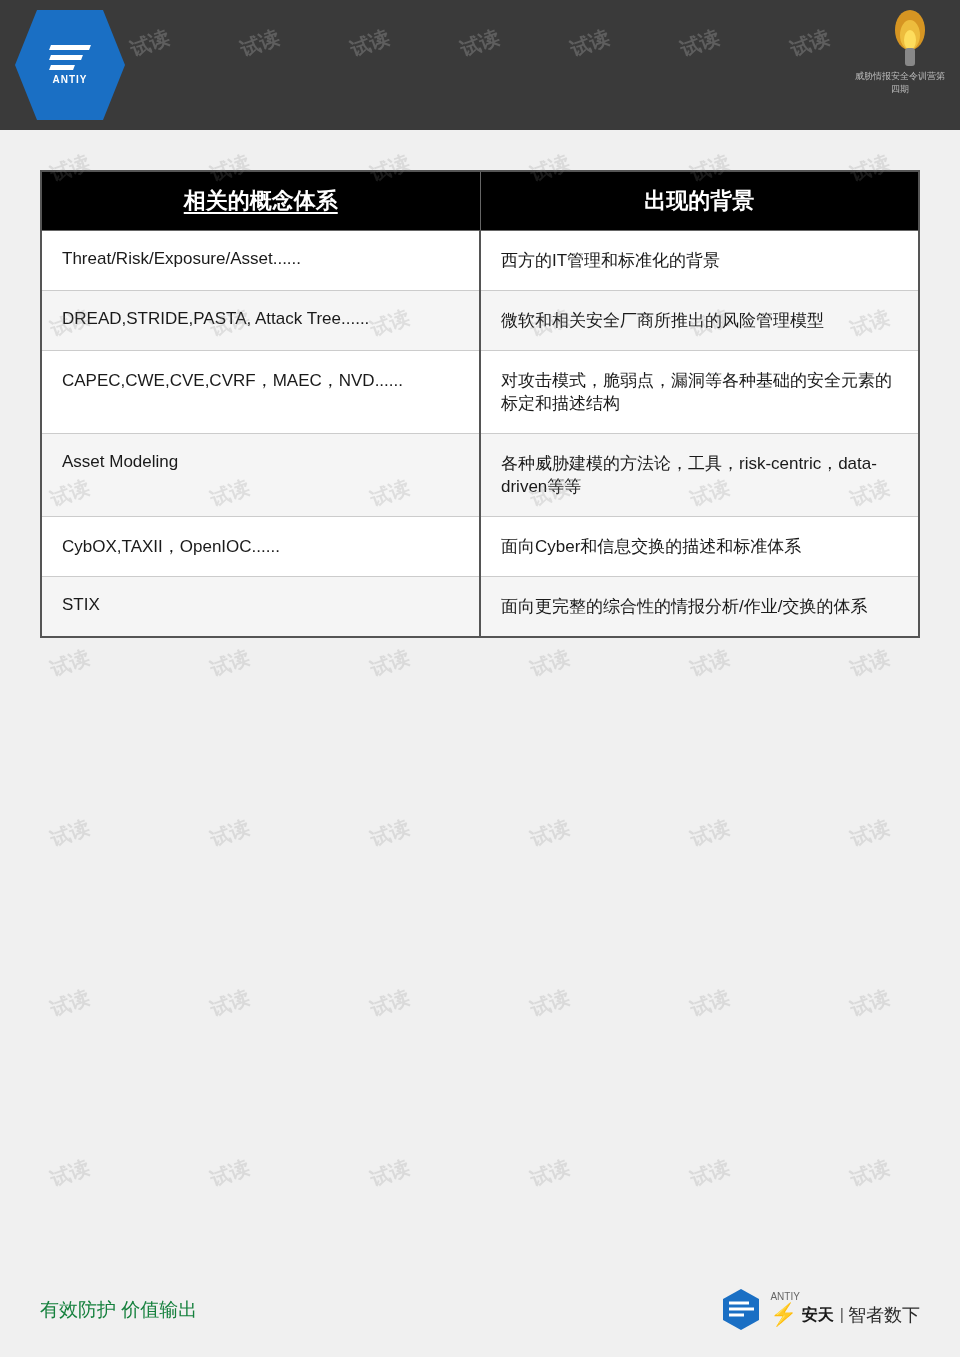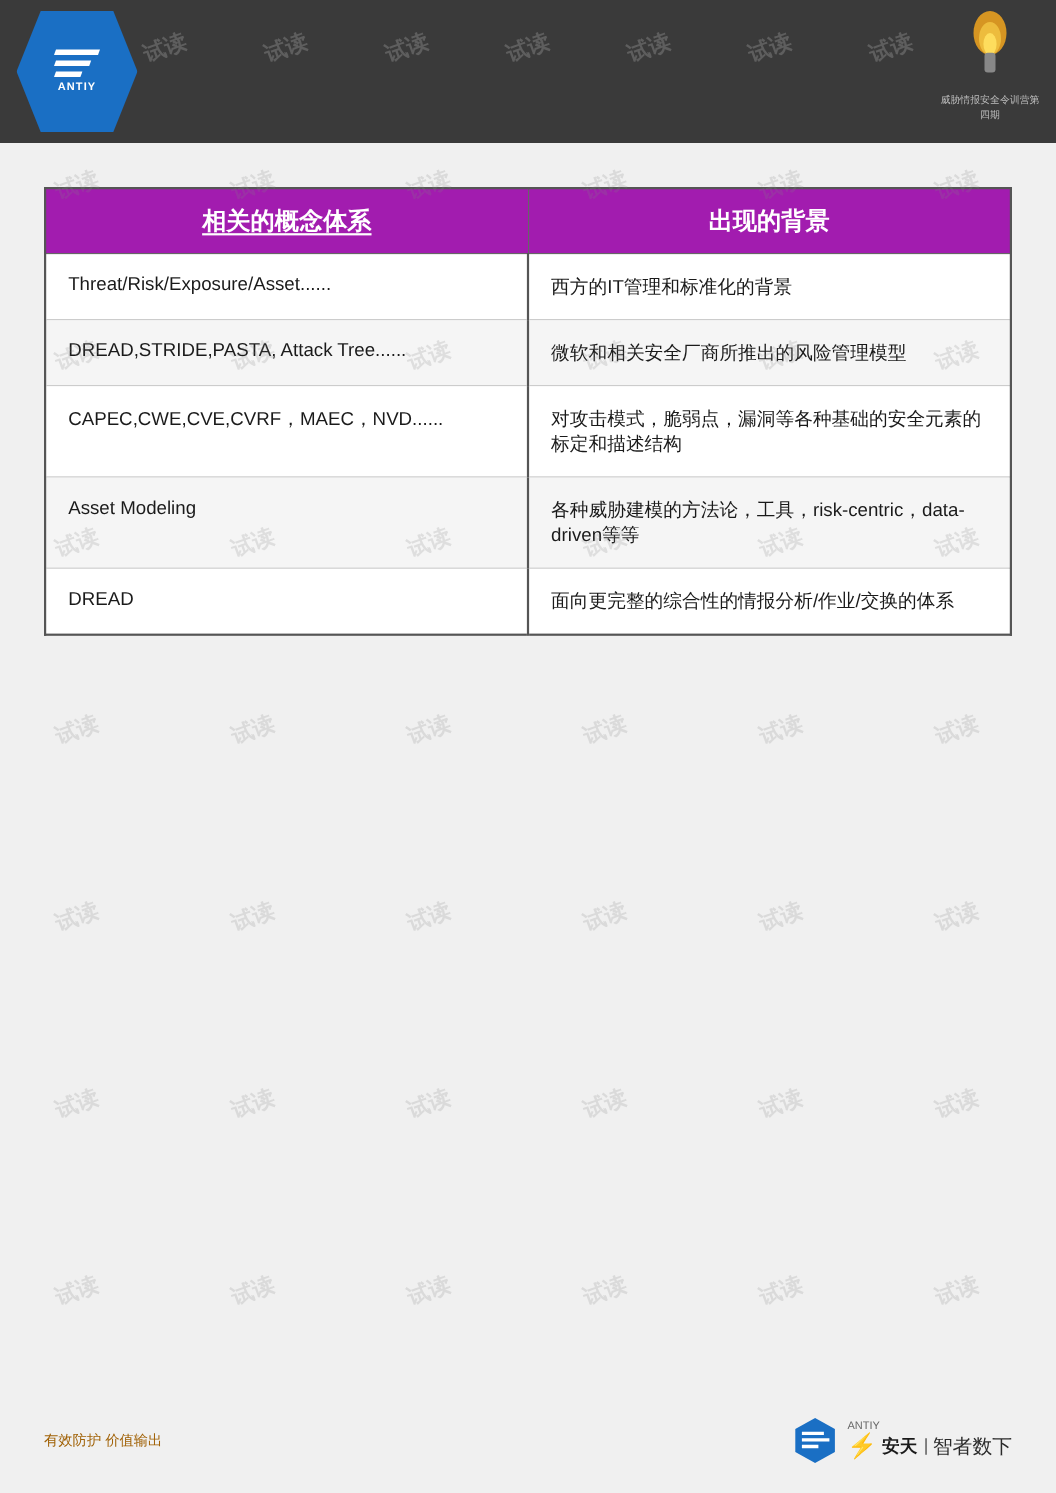--- a/index.html
+++ b/index.html
@@ -69,38 +69,37 @@
       user-select: none;
     }
 
     
     .top-right-logo {
       position: absolute;
       right: 15px;
       top: 10px;
       display: flex;
       flex-direction: column;
-      align-items: center;
-      gap: 15px;
+      align-items: flex-end;
     }
 
     
     .main-content {
       padding: 40px 40px 20px 40px;
     }
 
     
     .data-table {
       width: 100%;
       border-collapse: collapse;
       border: 2px solid #555;
     }
 
     .table-header-row {
-      background: #a21caf;
+      background: #000000;
     }
 
     .table-header-cell {
       padding: 14px 20px;
       color: white;
       font-size: 22px;
       font-weight: bold;
       border: 1px solid #666;
       width: 50%;
     }
@@ -145,22 +144,22 @@
       position: absolute;
       bottom: 25px;
       left: 40px;
       right: 40px;
       display: flex;
       justify-content: space-between;
       align-items: center;
     }
 
     .footer-left {
-      font-size: 13px;
-      color: #a16207;
+      font-size: 19px;
+      color: #15803d;
       font-weight: 500;
     }
 
     .footer-right {
       display: flex;
       align-items: center;
       gap: 6px;
     }
 
     
@@ -299,21 +298,25 @@
         </tr>
         <tr class="table-body-row">
           <td class="table-cell-left">CAPEC,CWE,CVE,CVRF，MAEC，NVD......</td>
           <td class="table-cell-right">对攻击模式，脆弱点，漏洞等各种基础的安全元素的标定和描述结构</td>
         </tr>
         <tr class="table-body-row">
           <td class="table-cell-left">Asset Modeling</td>
           <td class="table-cell-right">各种威胁建模的方法论，工具，risk-centric，data-driven等等</td>
         </tr>
         <tr class="table-body-row">
-          <td class="table-cell-left">DREAD</td>
+          <td class="table-cell-left">CybOX,TAXII，OpenIOC......</td>
+          <td class="table-cell-right">面向Cyber和信息交换的描述和标准体系</td>
+        </tr>
+        <tr class="table-body-row">
+          <td class="table-cell-left">STIX</td>
           <td class="table-cell-right">面向更完整的综合性的情报分析/作业/交换的体系</td>
         </tr>
       </tbody>
   </table>
 </div>
 
 <div class="footer">
   <div class="footer-left">有效防护 价值输出</div>
   <div class="footer-right">
 

